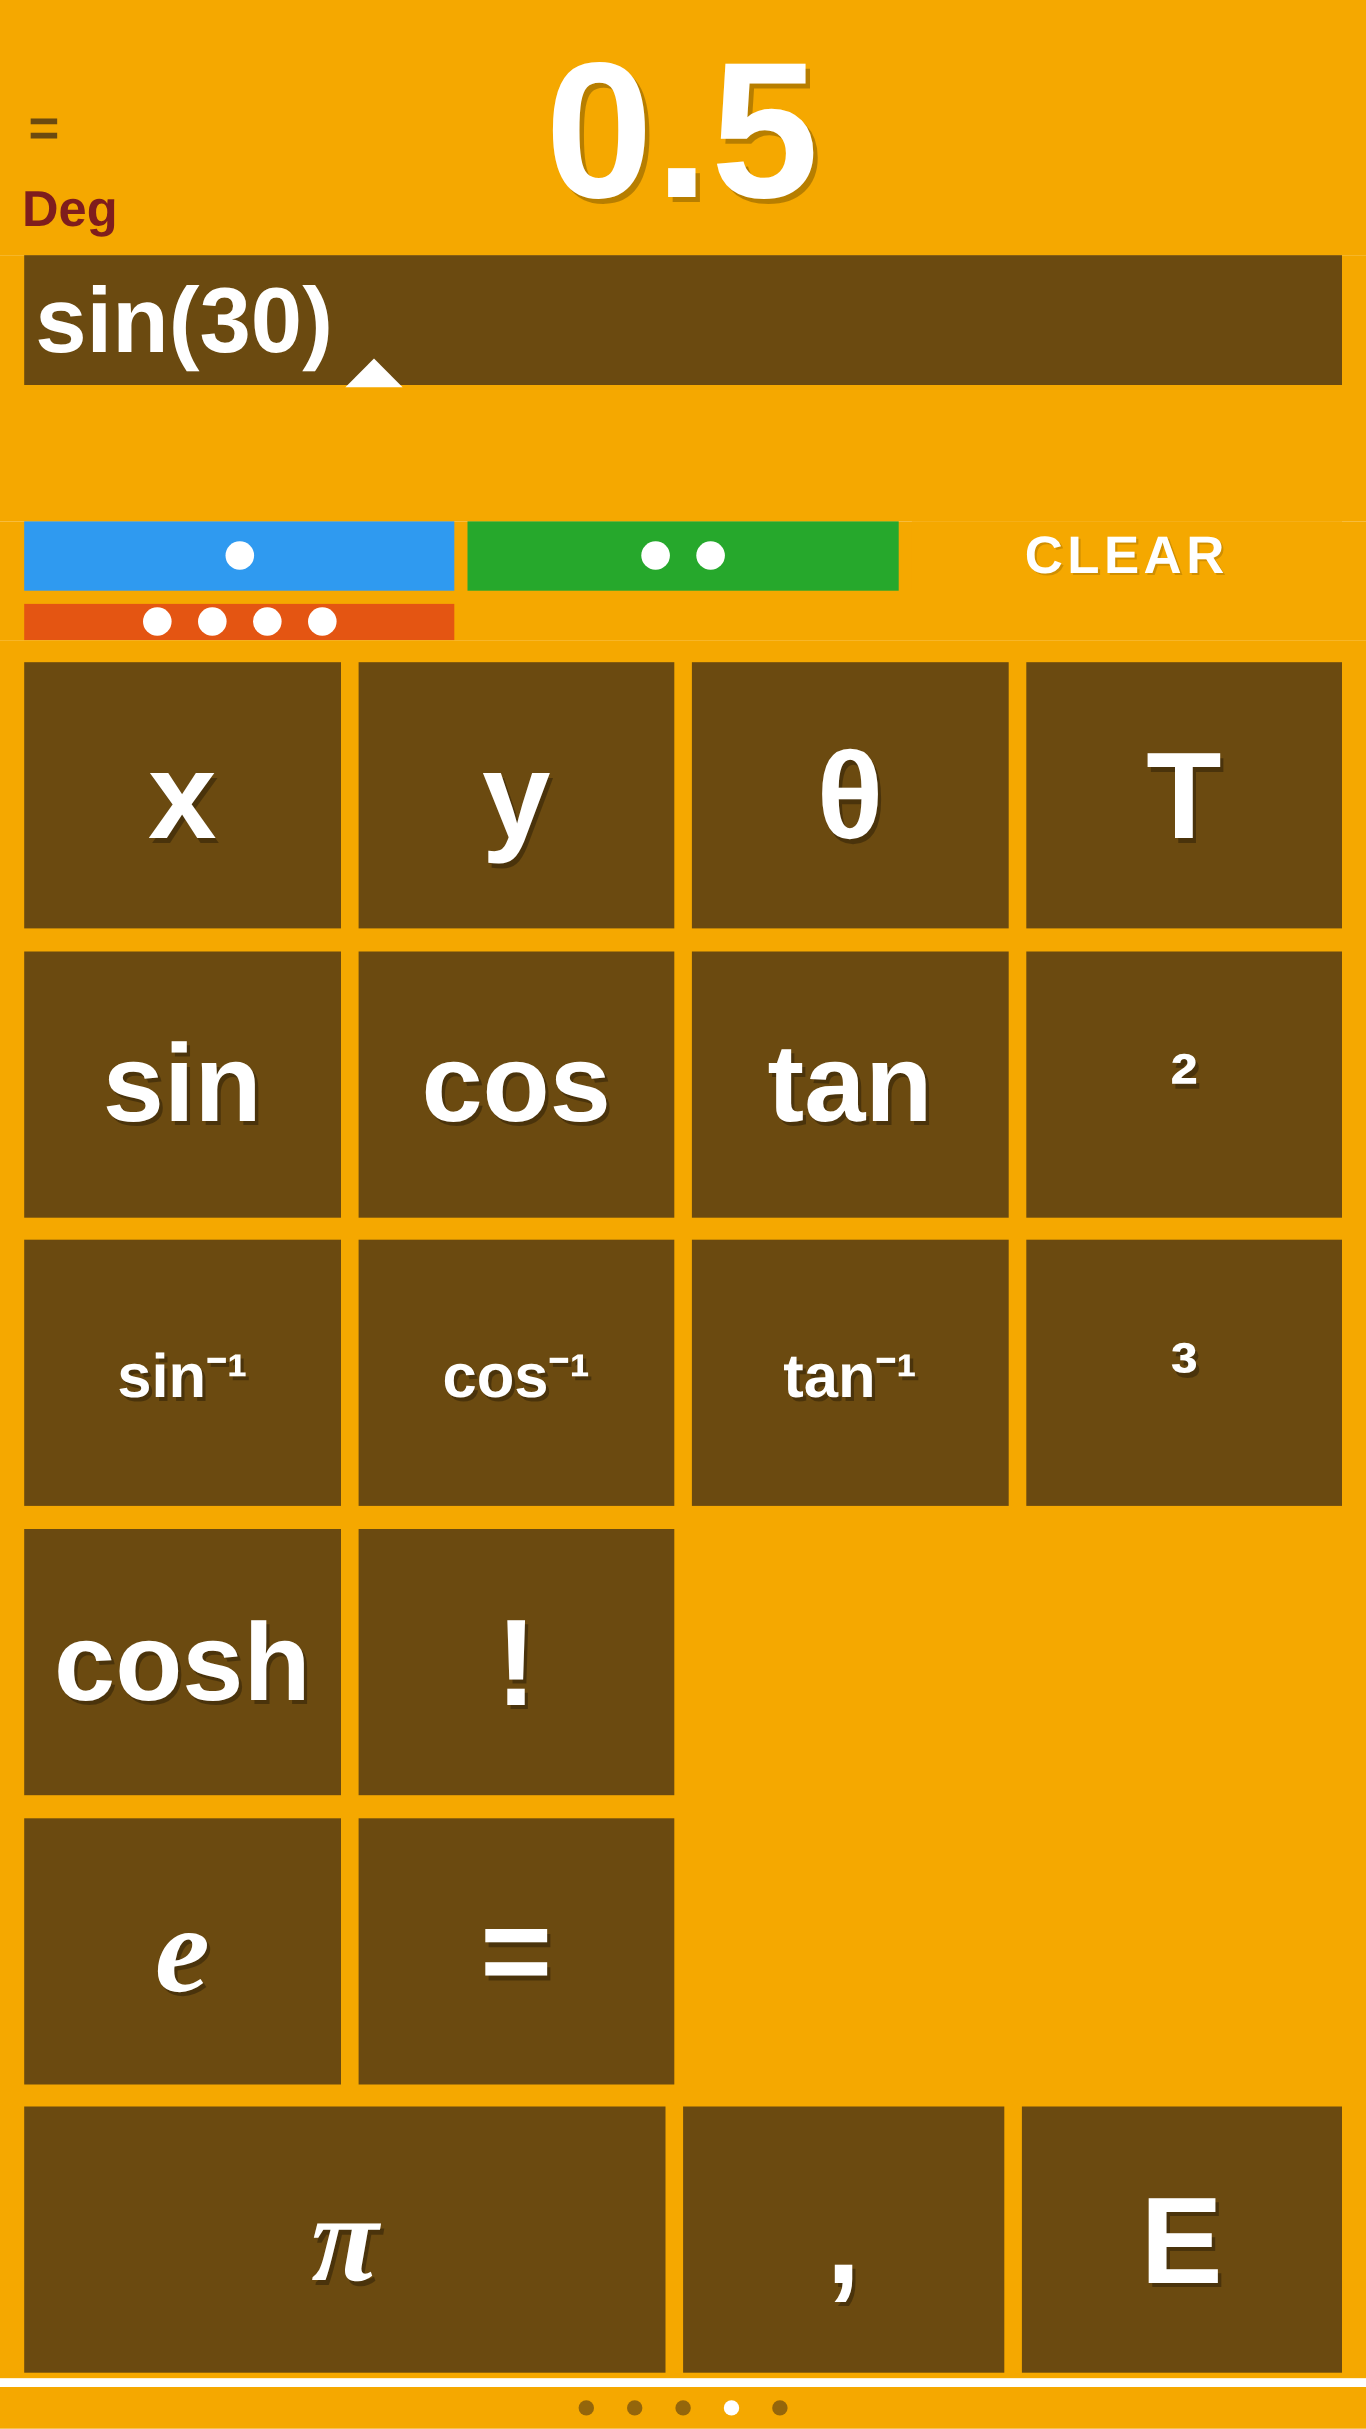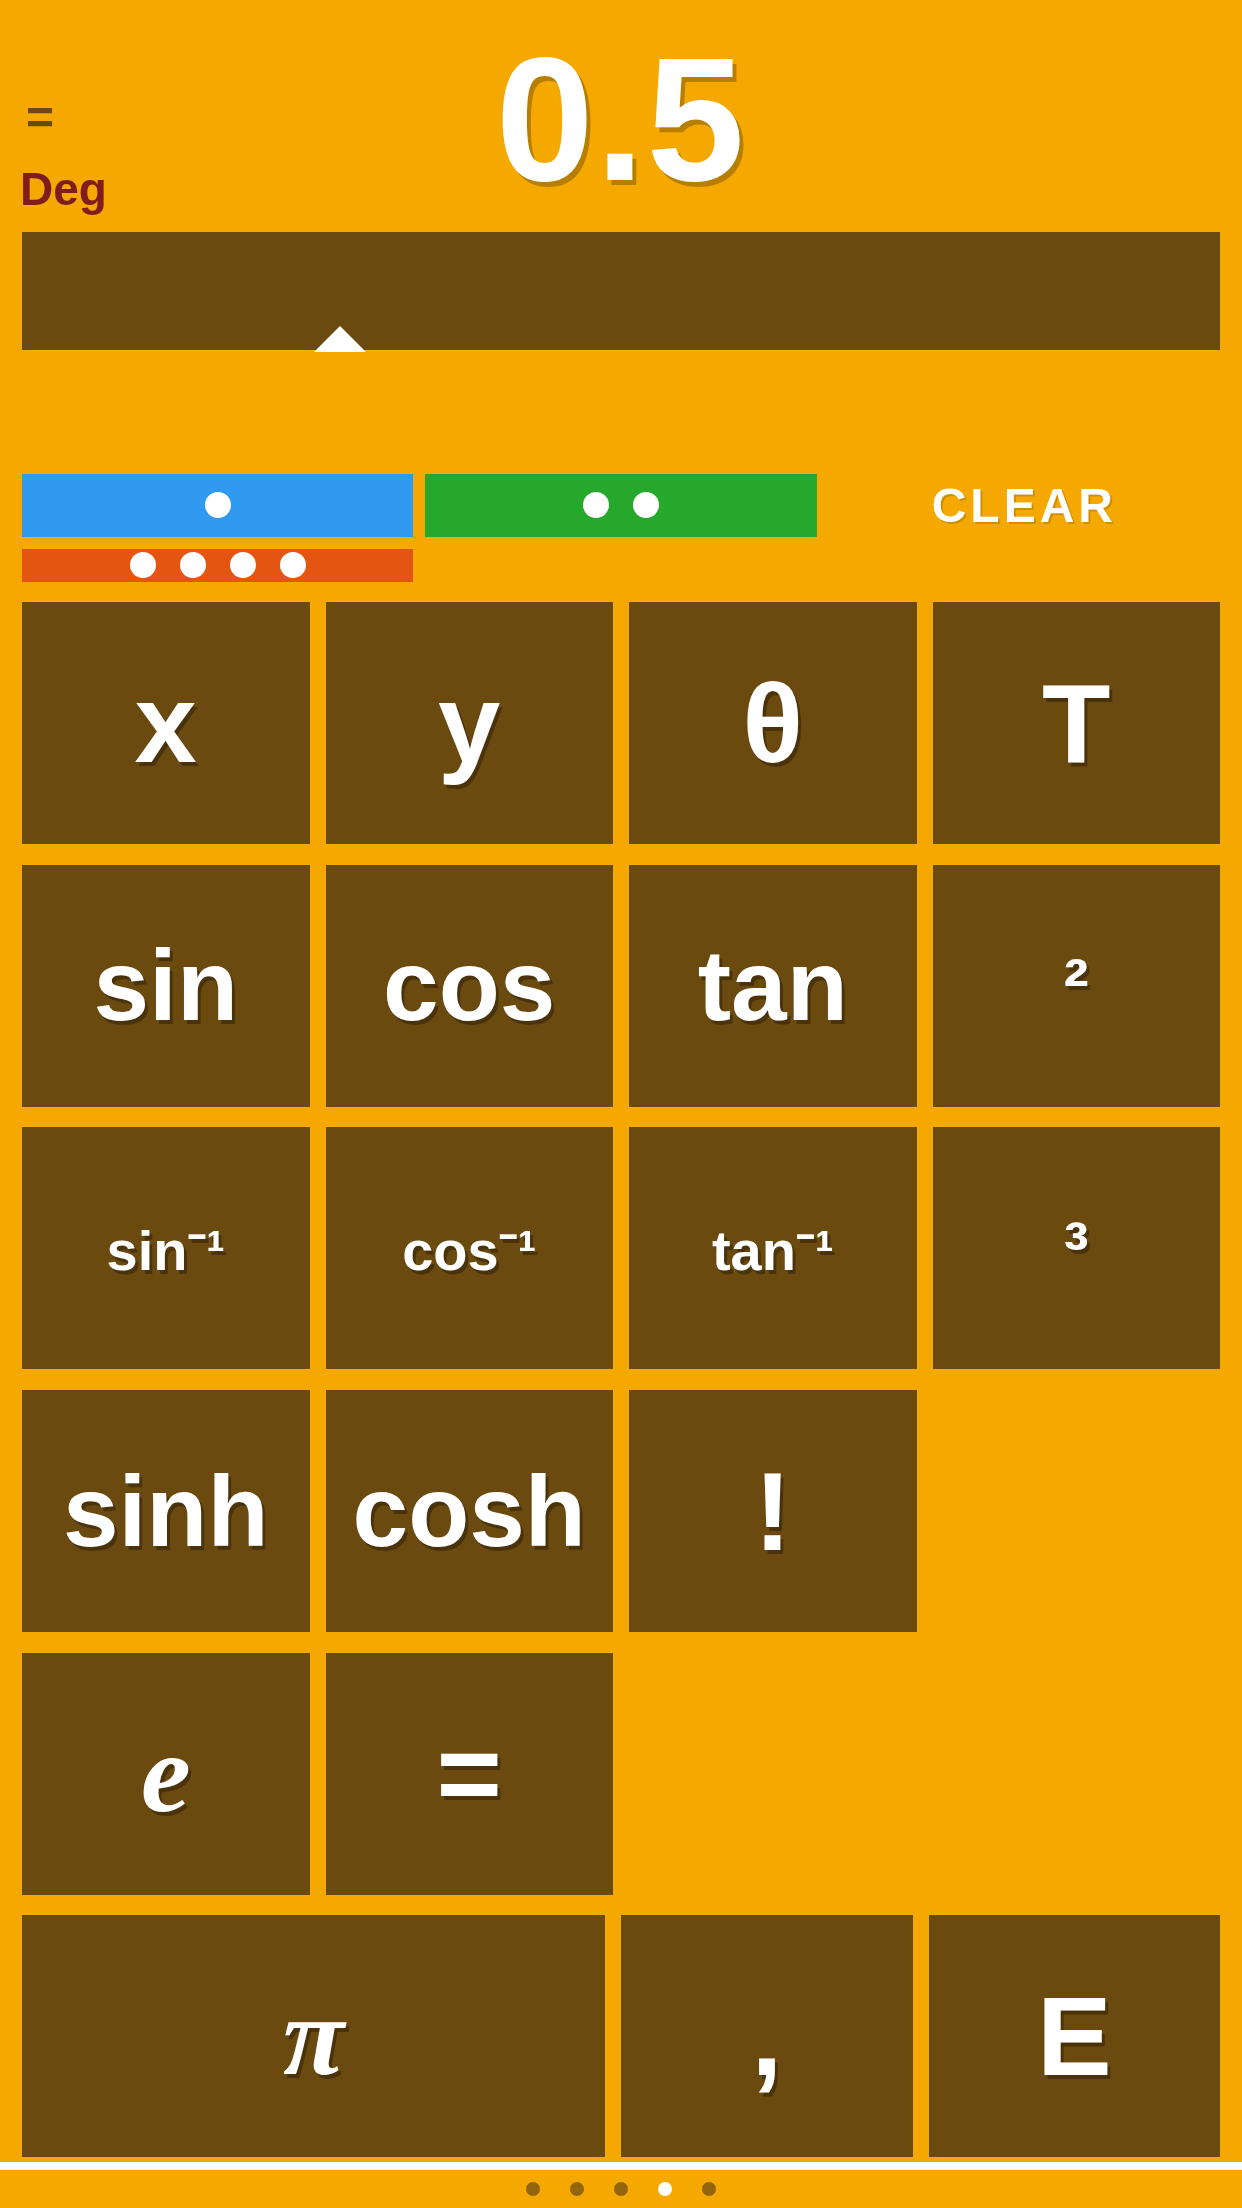--- a/index.html
+++ b/index.html
@@ -159,20 +159,21 @@
 <body>
 
 <div class="display">
   <div class="eq-sign">=</div>
   <div class="result">0.5</div>
   <div class="mode">Deg</div>
 </div>
 
 <div class="expr-wrap">
   <div class="expr">
+    <span class="expr-text">sin(30)</span>
     <div class="caret"></div>
   </div>
 </div>
 
 <div class="spacer"></div>
 
 <div class="actions">
   <div class="action action-blue">
     <div class="dot-row">
         <span class="dot"></span>
@@ -239,23 +240,20 @@
     <div class="key sz-m">
         <span>tan⁻¹</span>
       </div>
     <div class="key sz-s">
         <span>³</span>
       </div>
   </div>
 
   <div class="krow">
     <div class="key sz-l">
-        <span>sinh</span>
-      </div>
-    <div class="key sz-l">
         <span>cosh</span>
       </div>
     <div class="key sz-xl">
         <span>!</span>
       </div>
   </div>
 
   <div class="krow">
     <div class="key sz-xl italic">
         <span>e</span>

